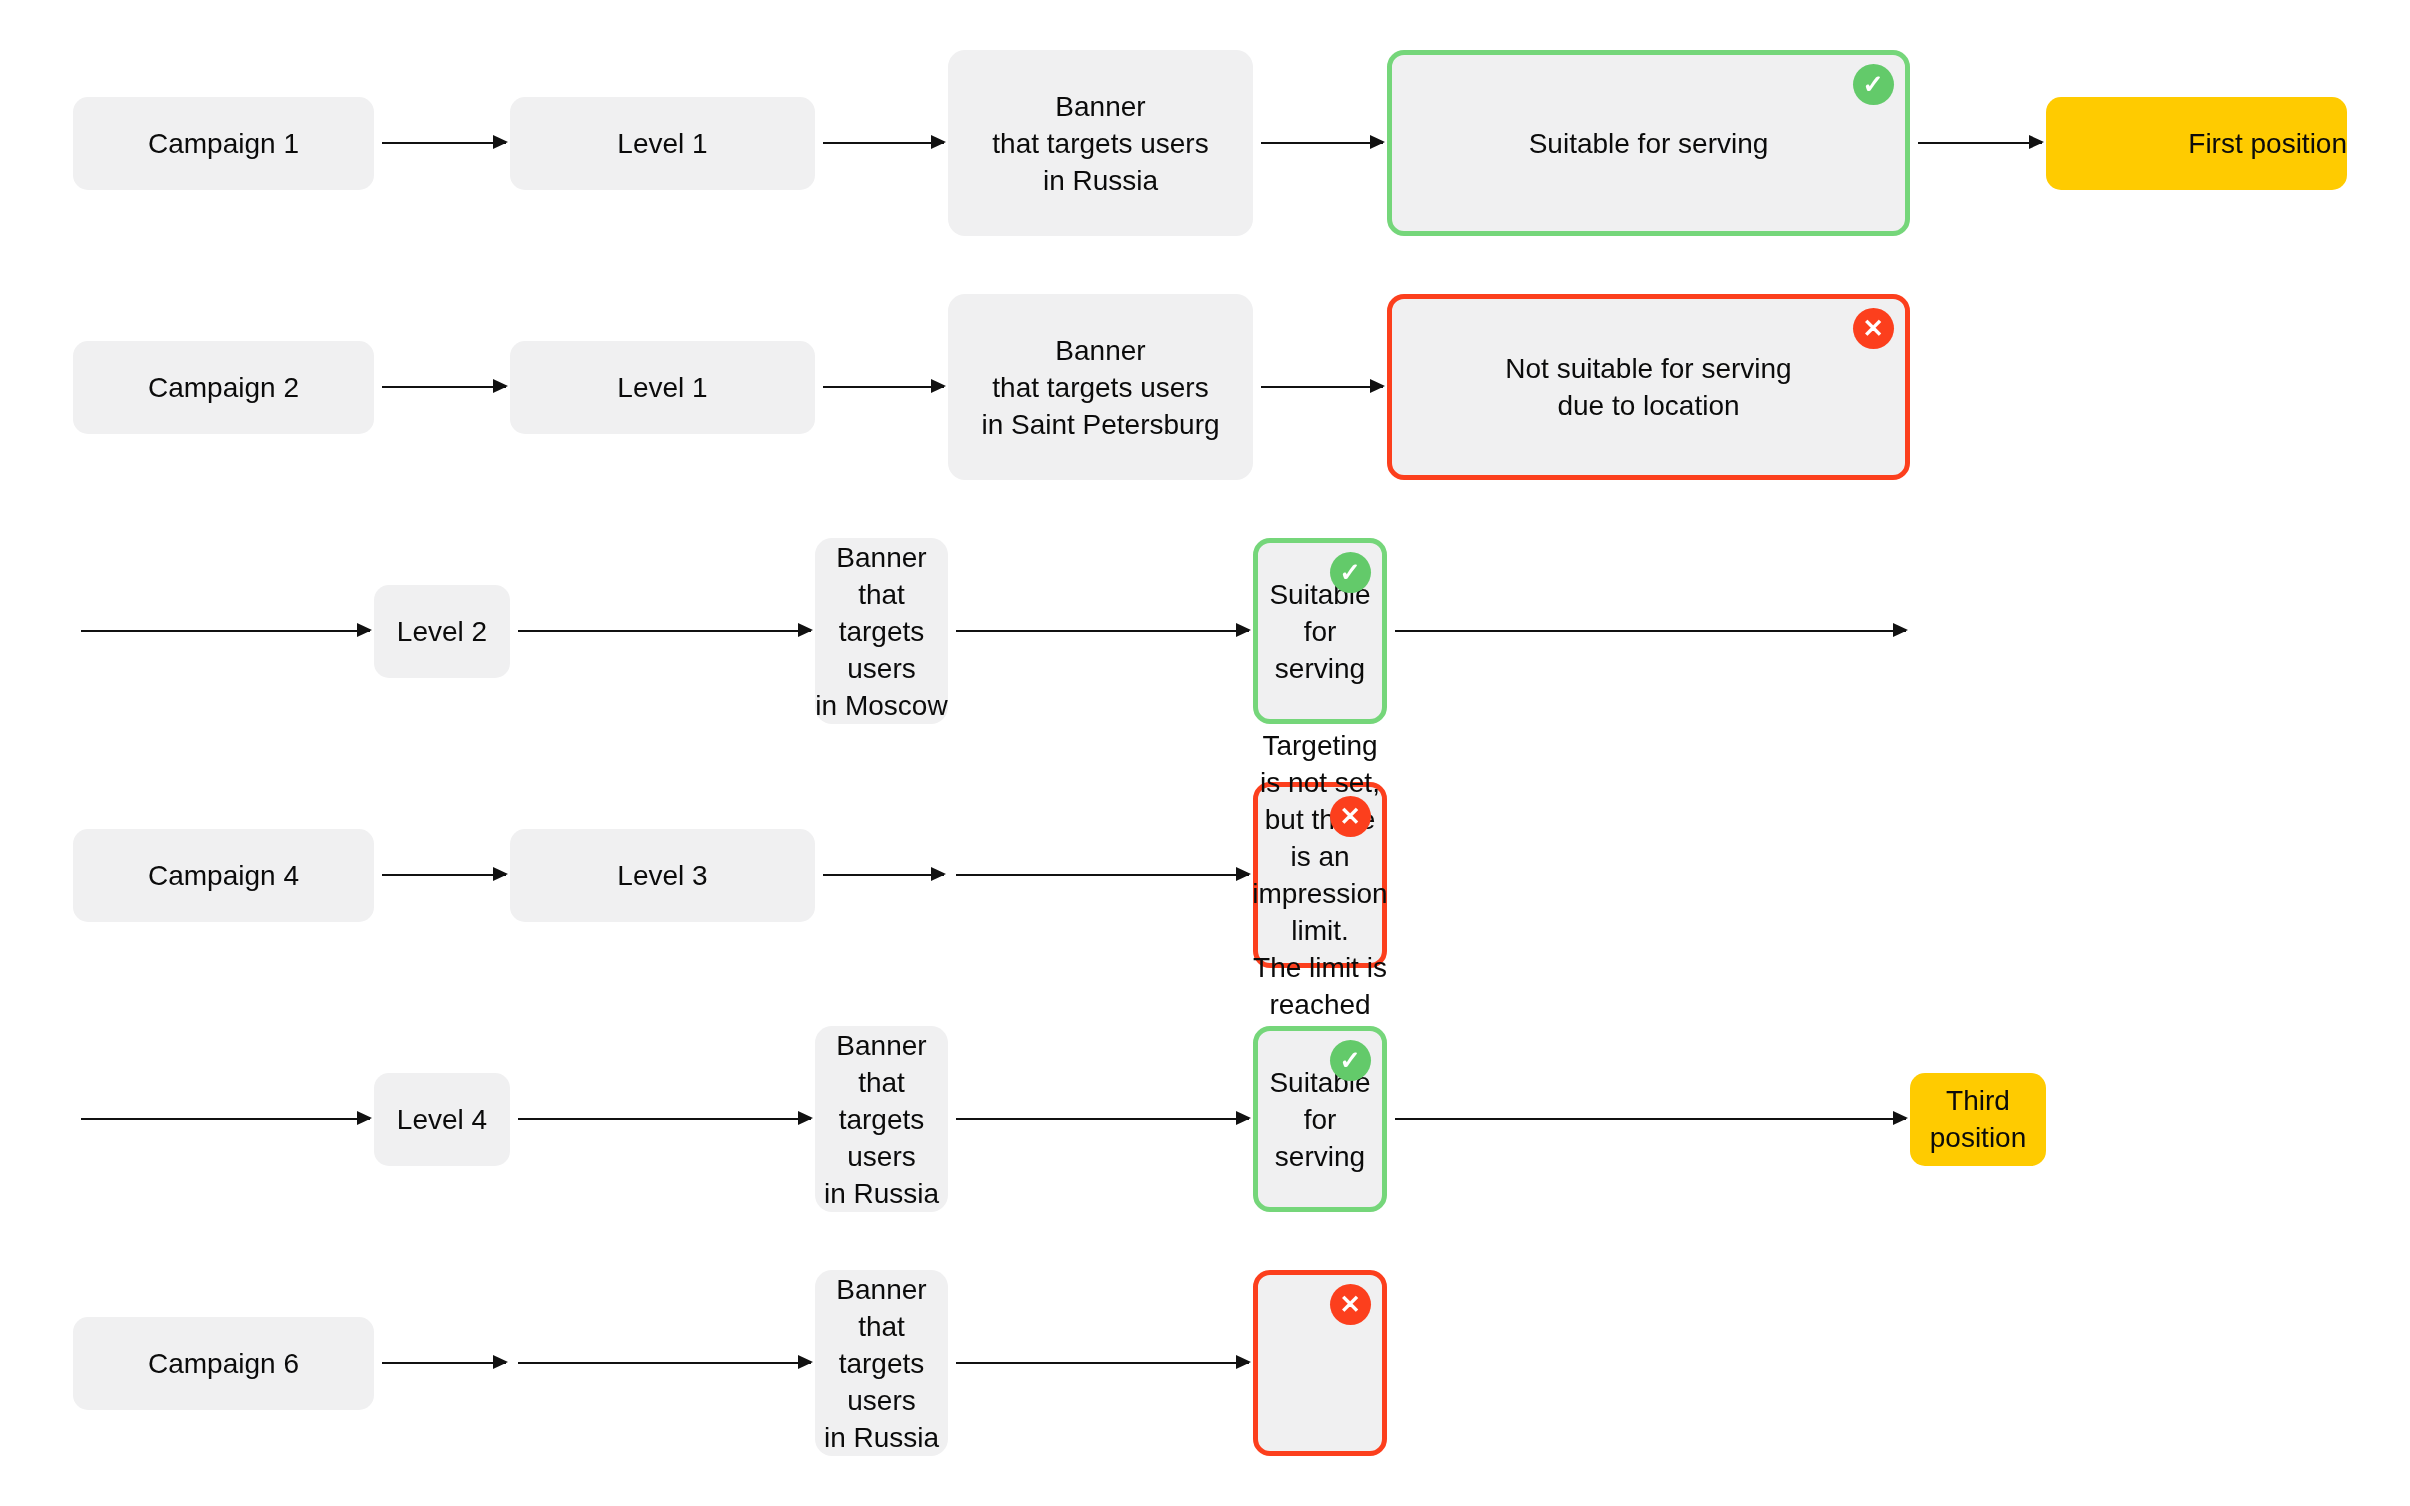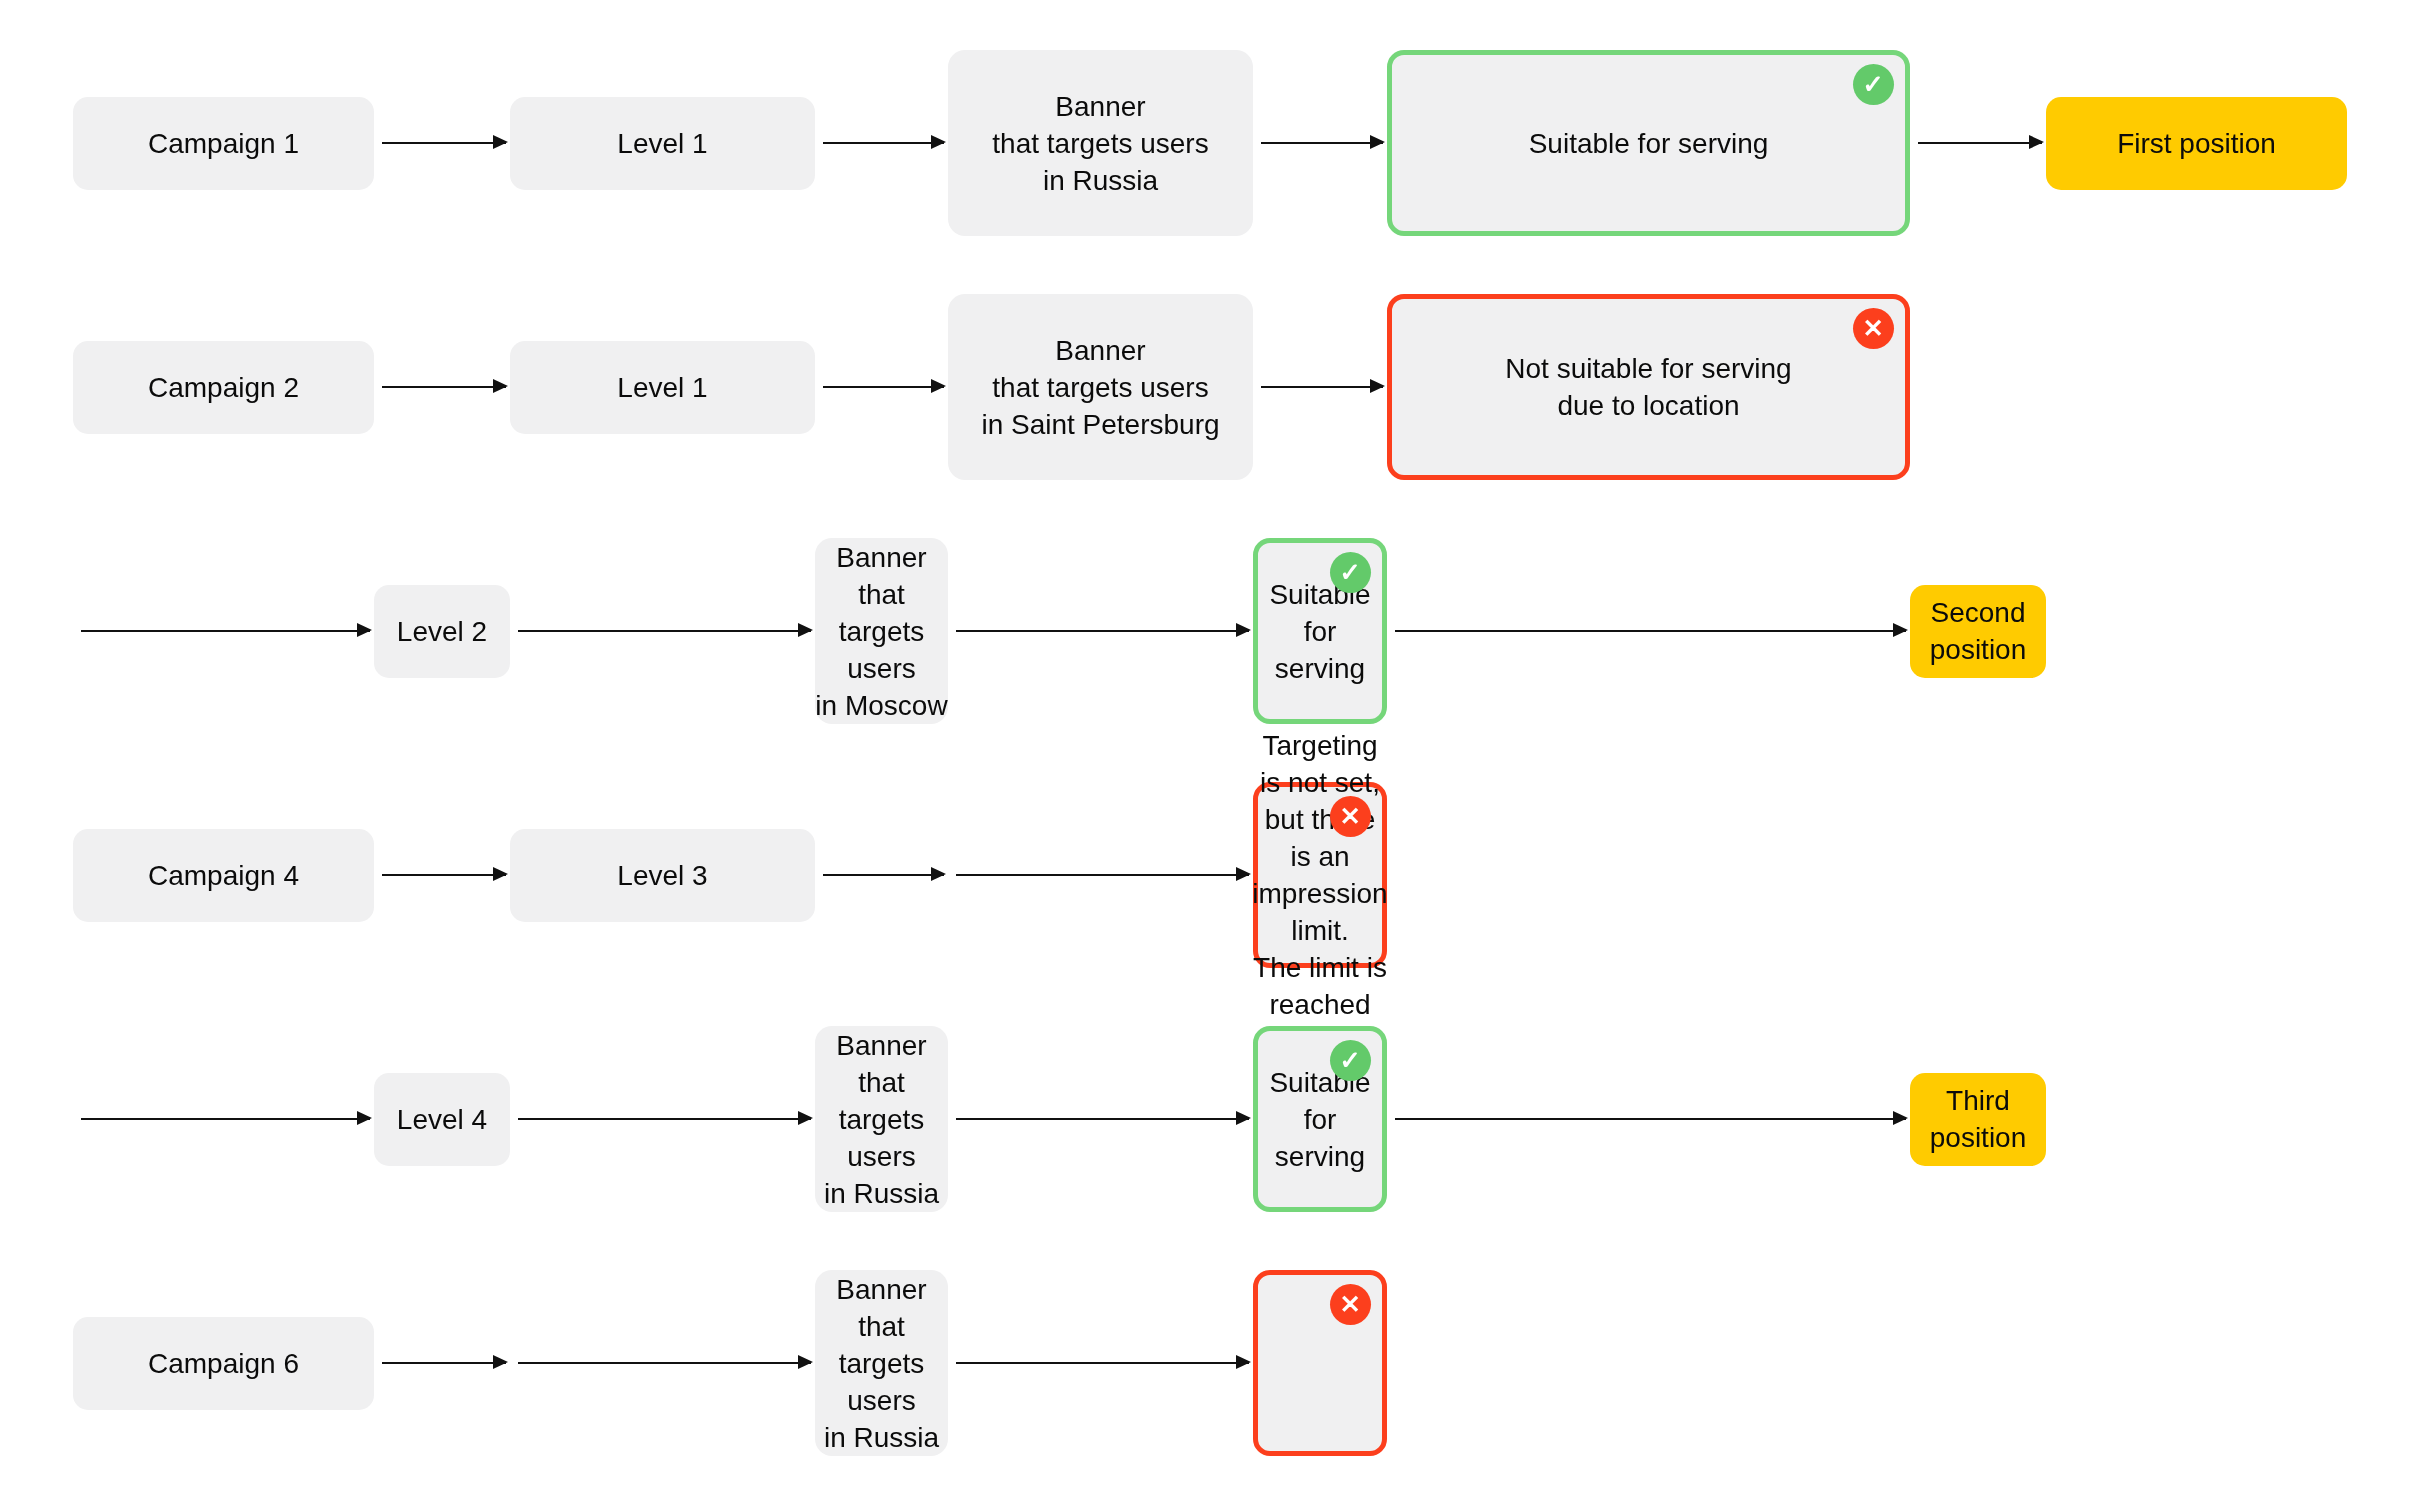--- a/index.html
+++ b/index.html
@@ -30,21 +30,21 @@
   .status.ok{border-color:var(--ok-border);}
   .status.fail{border-color:var(--fail);}
   .badge{
     position:absolute;top:9.4px;right:11.3px;
     width:41px;height:41px;border-radius:50%;
     display:flex;align-items:center;justify-content:center;
     color:#ffffff;font-size:25.4px;font-weight:bold;line-height:1;
   }
   .status.ok .badge{background:var(--ok-icon-bg);}
   .status.fail .badge{background:var(--fail);}
-  .pos{background:var(--position-bg);}
+  .pos{background:var(--position-bg);justify-content:flex-end;}
   .arrow{
     position:relative;height:2.8px;background:var(--arrow);
     align-self:center;margin:0 3.8px 0 7.5px;
   }
   .arrow::after{
     content:'';position:absolute;right:-1.9px;top:-6.6px;
     border-left:15px solid var(--arrow);
     border-top:7.5px solid transparent;border-bottom:7.5px solid transparent;
   }
   .no-pos .pos-arrow,.no-pos .pos{visibility:hidden;}
@@ -95,21 +95,20 @@
     <div class="arrow"></div>
     <div class="box tall"><span>Banner
 that targets users
 in Moscow</span></div>
     <div class="arrow"></div>
     <div class="box tall status ok">
       <span class="badge"><span>✓</span></span>
       <span>Suitable for serving</span>
     </div>
     <div class="arrow pos-arrow"></div>
-    <div class="box small pos"><span>Second position</span></div>
   </div>
 
   <div class="row no-pos">
     <div class="box small"><span>Campaign 4</span></div>
     <div class="arrow"></div>
     <div class="box small"><span>Level 3</span></div>
     <div class="arrow"></div>
     <div class="arrow"></div>
     <div class="box tall status fail">
       <span class="badge"><span>✕</span></span>

